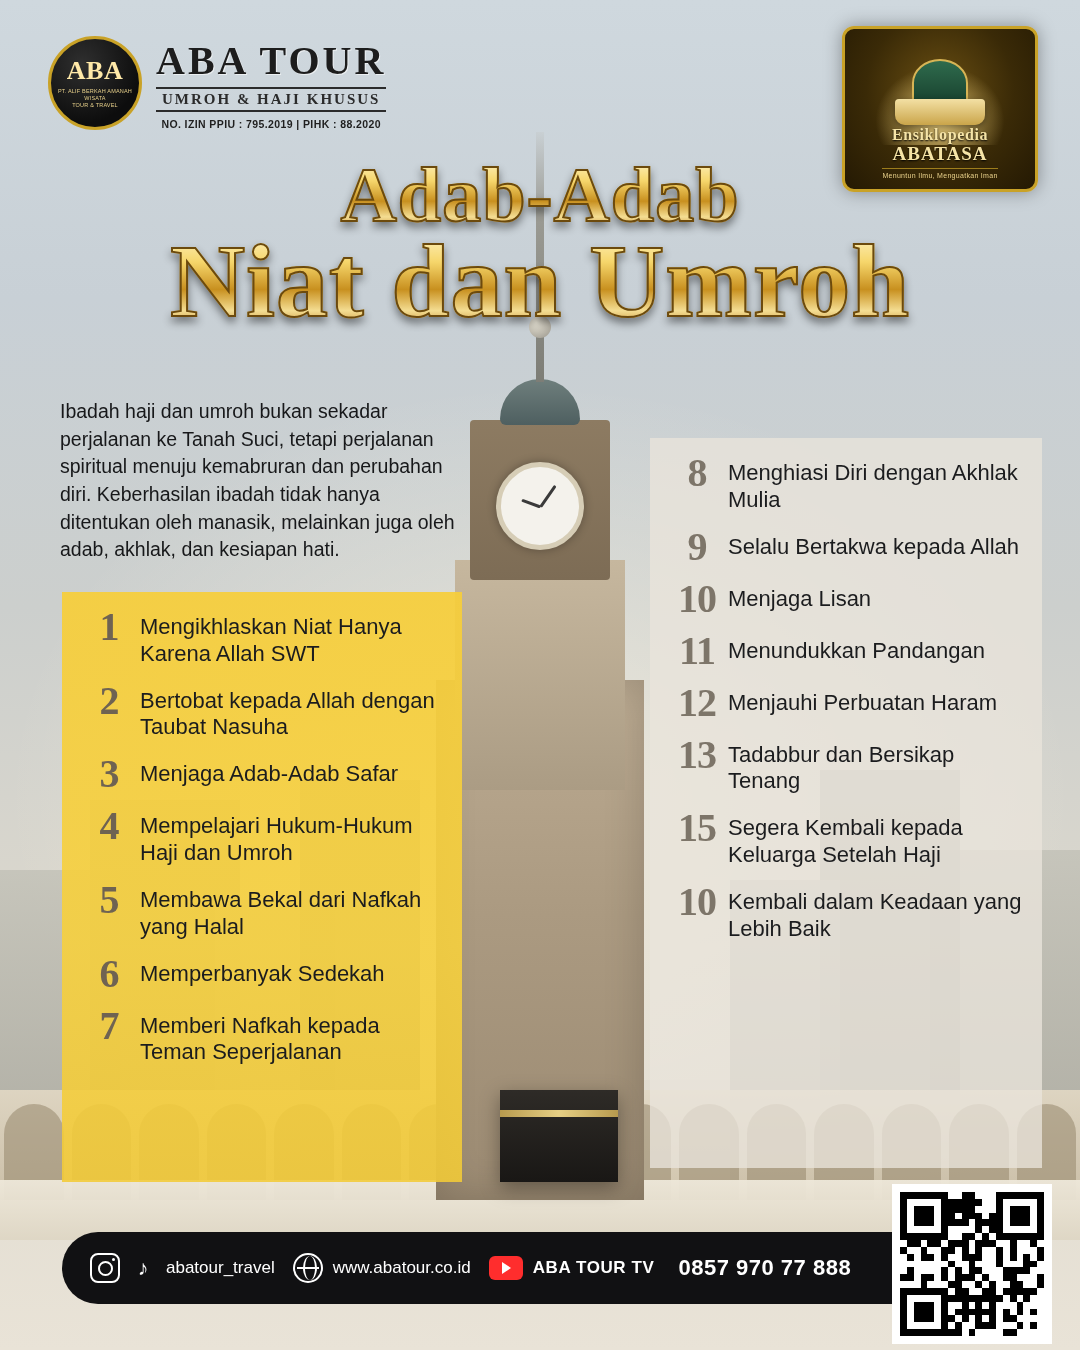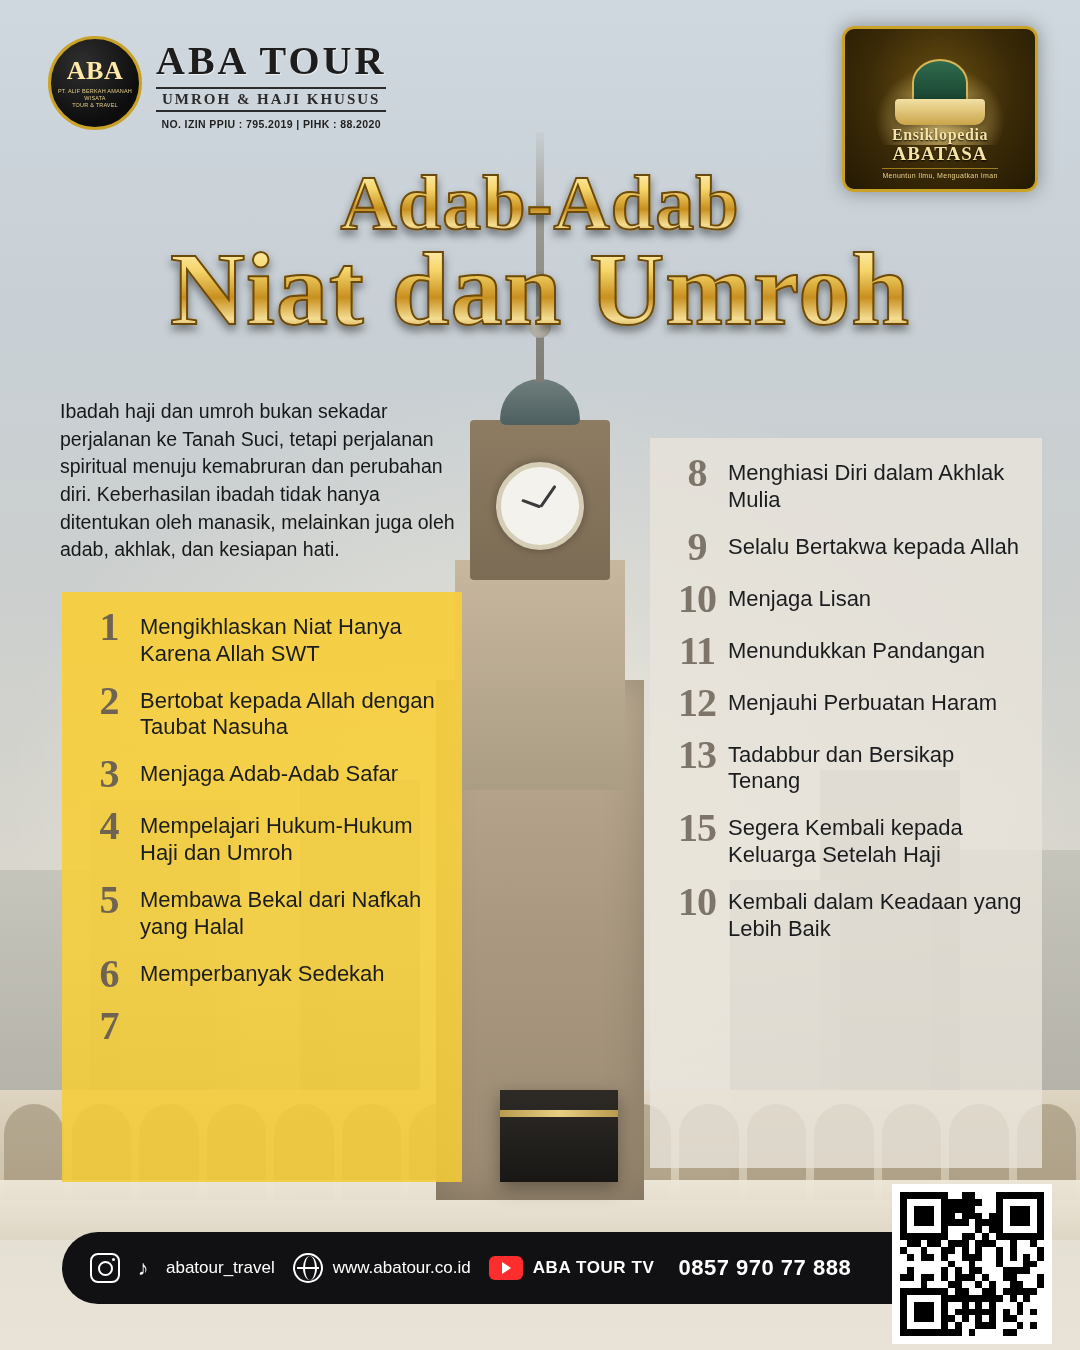--- a/index.html
+++ b/index.html
@@ -186,21 +186,21 @@
     text-align: center; text-shadow: 0 1px 2px #000;
   }
   .ens-title .l2 { font-size: 19px; letter-spacing: 1px; }
   .ens-sub {
     position: relative; font-size: 7px; color: #e8d08a; letter-spacing: .3px; margin-top: 4px;
     border-top: 1px solid rgba(201,162,39,.7); padding-top: 3px;
   }
 
   
   .title-block {
-    position: absolute; left: 0; right: 0; top: 164px; text-align: center;
+    position: absolute; left: 0; right: 0; top: 156px; text-align: center;
   }
   .title-line1, .title-line2 {
     font-family: "Liberation Serif", serif;
     font-weight: bold;
     background: linear-gradient(180deg, #fff6cf 0%, #f6d66b 32%, #c8901f 58%, #f4dd92 78%, #b87716 100%);
     -webkit-background-clip: text; background-clip: text; color: transparent;
     -webkit-text-stroke: 2px #6c4a0d;
     paint-order: stroke fill;
     filter: drop-shadow(0 5px 4px rgba(0,0,0,.45));
     letter-spacing: 1px;
@@ -372,29 +372,30 @@
         <div class="row">
           <div class="num">5</div>
           <div class="txt">Membawa Bekal dari Nafkah yang Halal</div>
         </div>
         <div class="row">
           <div class="num">6</div>
           <div class="txt">Memperbanyak Sedekah</div>
         </div>
         <div class="row">
           <div class="num">7</div>
+          <div class="txt">Memberi Nafkah kepada Teman Seperjalanan</div>
         </div>
       </div>
   </div>
 
   <div class="panel-right">
     <div class="list" id="list-right">
         <div class="row">
           <div class="num">8</div>
-          <div class="txt">Menghiasi Diri dalam Akhlak Mulia</div>
+          <div class="txt">Menghiasi Diri dengan Akhlak Mulia</div>
         </div>
         <div class="row">
           <div class="num">9</div>
           <div class="txt">Selalu Bertakwa kepada Allah</div>
         </div>
         <div class="row">
           <div class="num">10</div>
           <div class="txt">Menjaga Lisan</div>
         </div>
         <div class="row">

